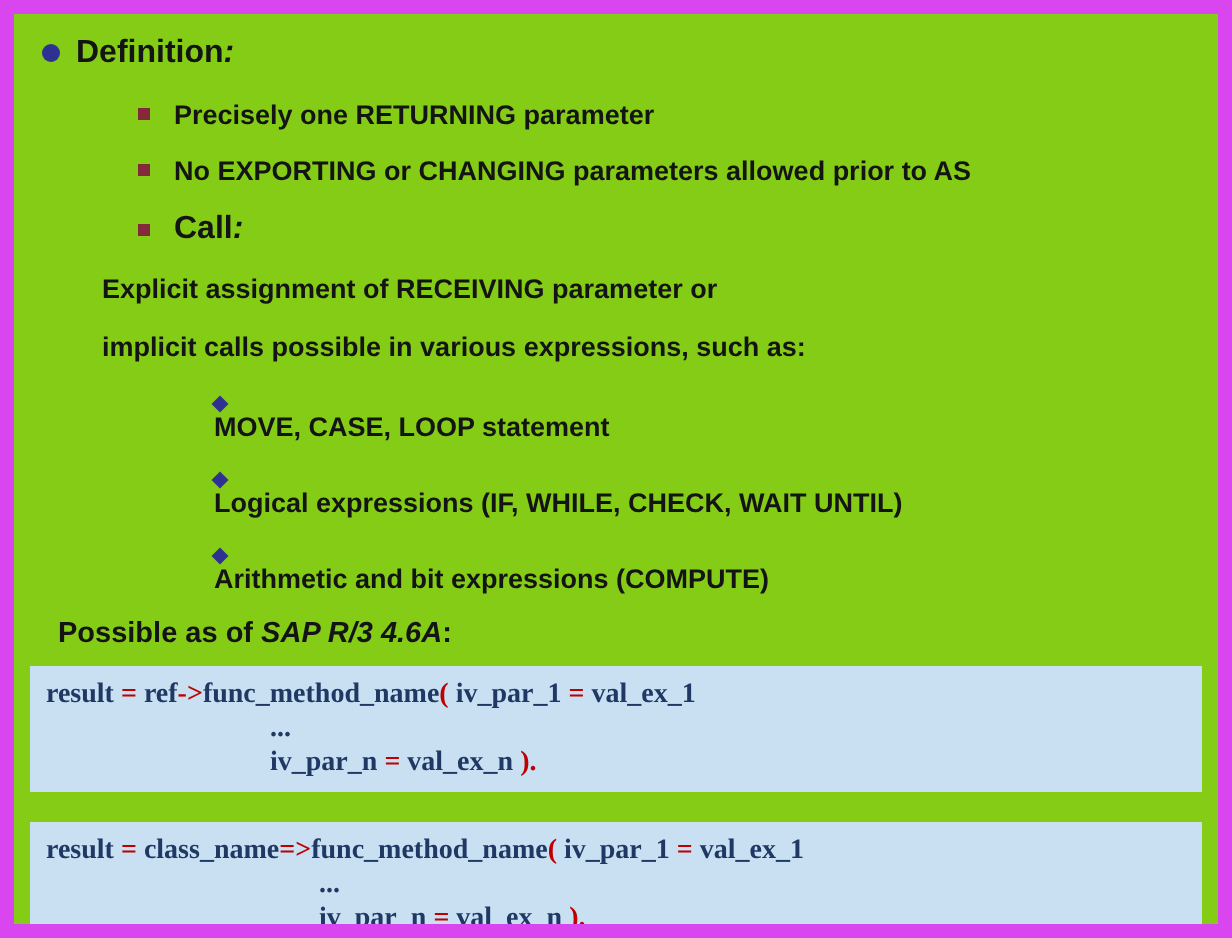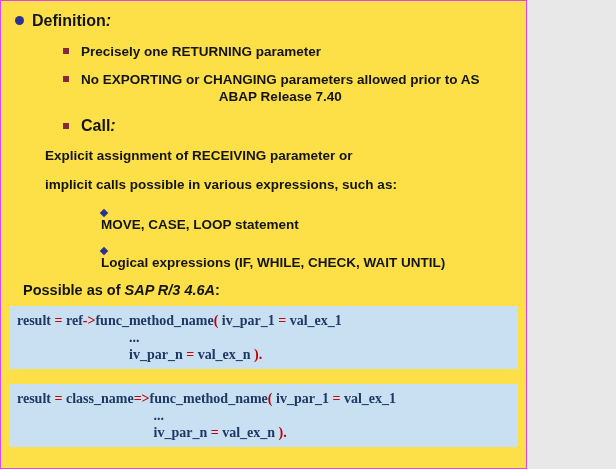--- a/index.html
+++ b/index.html
@@ -1,21 +1,21 @@
 <!DOCTYPE html>
 <html><head>
 <meta charset="utf-8">
 <style>
   html,body { margin:0; padding:0; background:#e8e8e8; }
   .slide {
     position:relative;
-    width:527px; height:469px;
+    width:616px; height:469px;
     box-sizing:border-box;
-    background:#fde047;
-    border:1px solid #d946ef;
+    background:#84cc16;
+    border:7px solid #d946ef;
     padding-top:10px;
     overflow:hidden;
     font-family:"Liberation Sans", sans-serif;
     color:#141414;
   }
   .li { display:flex; align-items:flex-start; }
   .l1 { margin:0 0 12px 14px; }
   .l2 { margin:0 0 11px 62px; }
   .l3 { margin:0 0 10px 100px;flex-direction:column; }
   .h1 { font-size:16px; line-height:20px; font-weight:bold; }
@@ -52,40 +52,43 @@
 
   <div class="li l2">
     <span class="sq"></span>
     <div class="b">Precisely one RETURNING parameter</div>
   </div>
 
   <div class="li l2">
     <span class="sq"></span>
     <div class="b wrap2">
       <div>No EXPORTING or CHANGING parameters allowed prior to AS</div>
-      <div>ABAP Release 7.40</div>
     </div>
   </div>
 
   <div class="li l2">
     <span class="sq sqh"></span>
     <div class="h1"><span>Call</span><span class="it">:</span></div>
   </div>
 
   <div class="para">Explicit assignment of RECEIVING parameter or</div>
   <div class="para">implicit calls possible in various expressions, such as:</div>
 
   <div class="li l3">
     <span class="di"></span>
     <div class="b">MOVE, CASE, LOOP statement</div>
   </div>
   <div class="li l3">
     <span class="di"></span>
     <div class="b">Logical expressions (IF, WHILE, CHECK, WAIT UNTIL)</div>
   </div>
+  <div class="li l3">
+    <span class="di"></span>
+    <div class="b">Arithmetic and bit expressions (COMPUTE)</div>
+  </div>
 
   <div class="possible"><span>Possible as of </span><span class="it">SAP R/3 4.6A</span><span>:</span></div>
 
   <div class="code">
       <div class="cl"><span class="t">result </span><span class="r">=</span><span class="t"> ref</span><span class="r">-&gt;</span><span class="t">func_method_name</span><span class="r">(</span><span class="t"> iv_par_1 </span><span class="r">=</span><span class="t"> val_ex_1</span></div>
       <div class="cl"><span class="t">                                ...</span></div>
       <div class="cl"><span class="t">                                iv_par_n </span><span class="r">=</span><span class="t"> val_ex_n </span><span class="r">).</span></div>
     </div>
 
   <div class="code">

